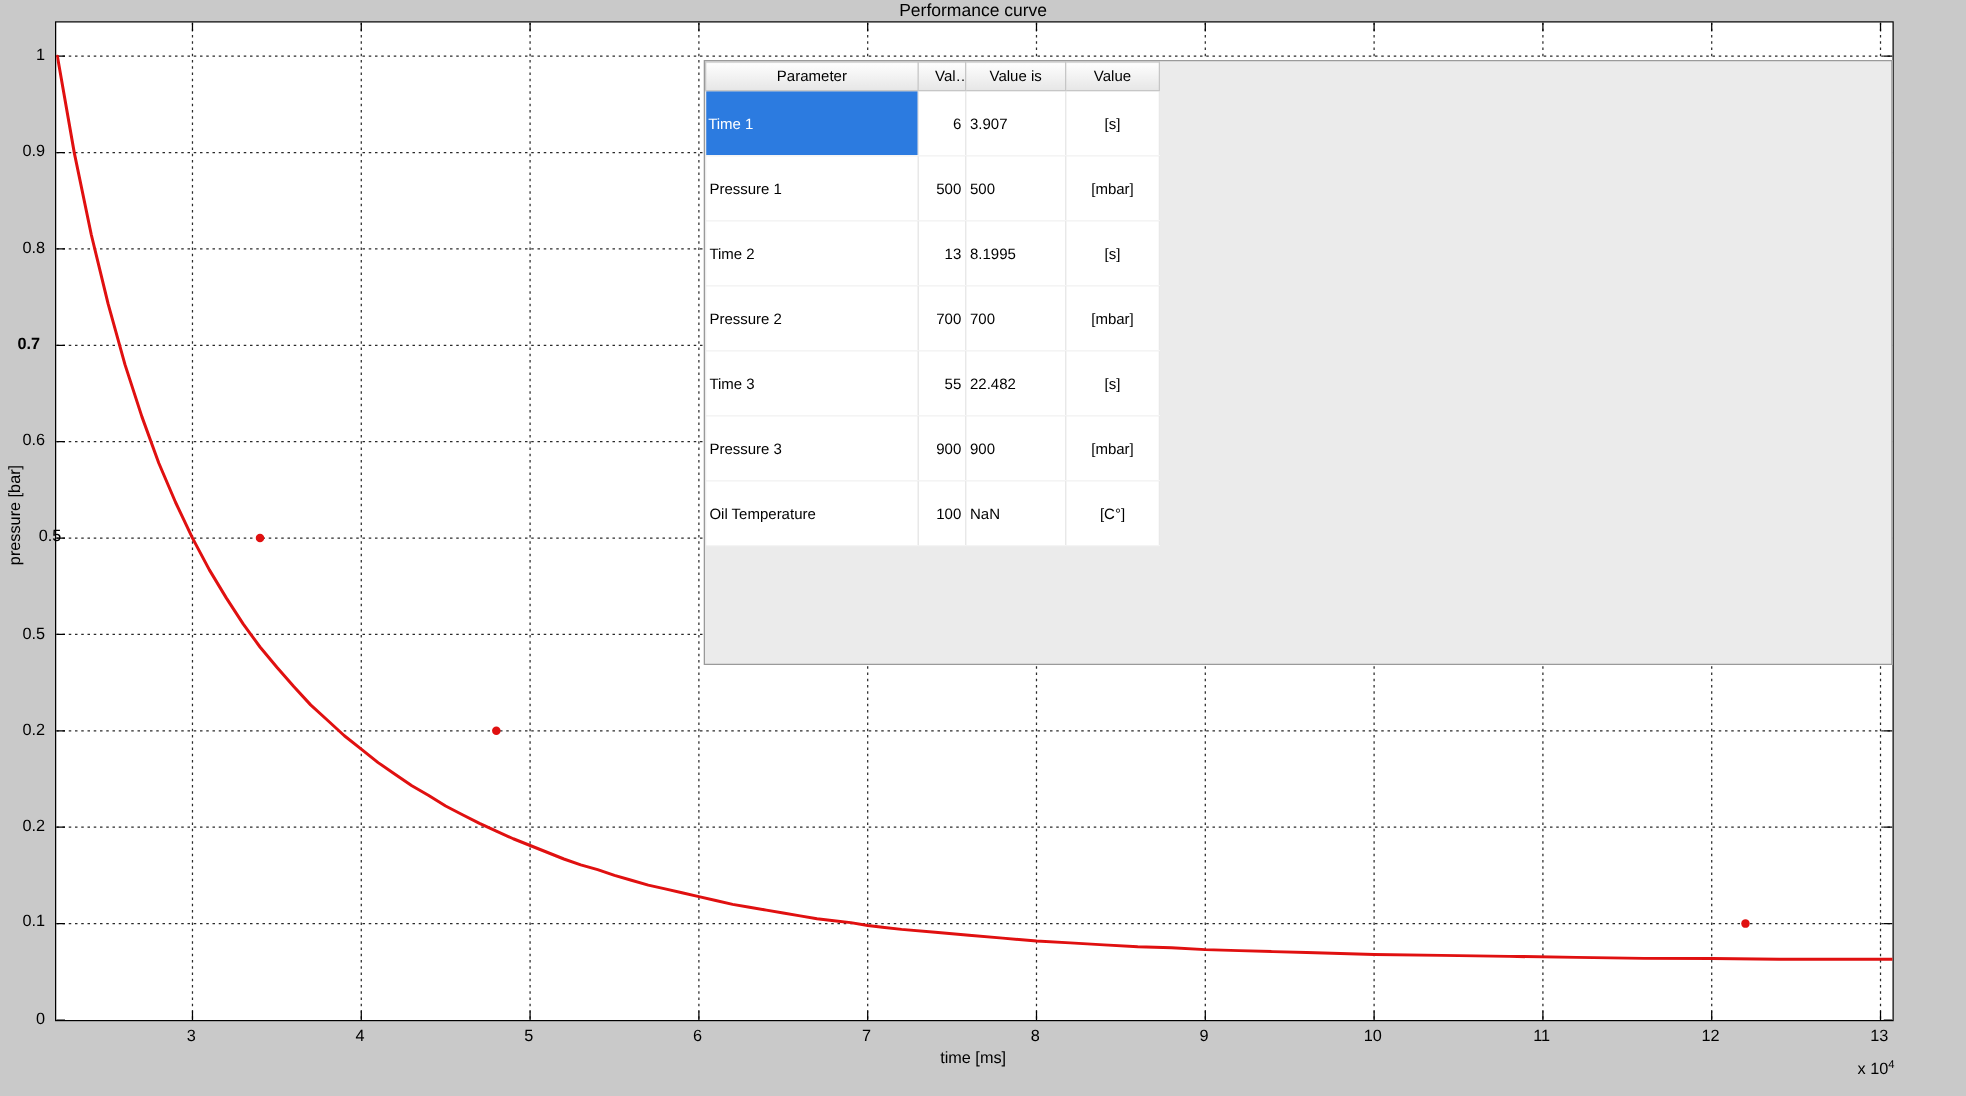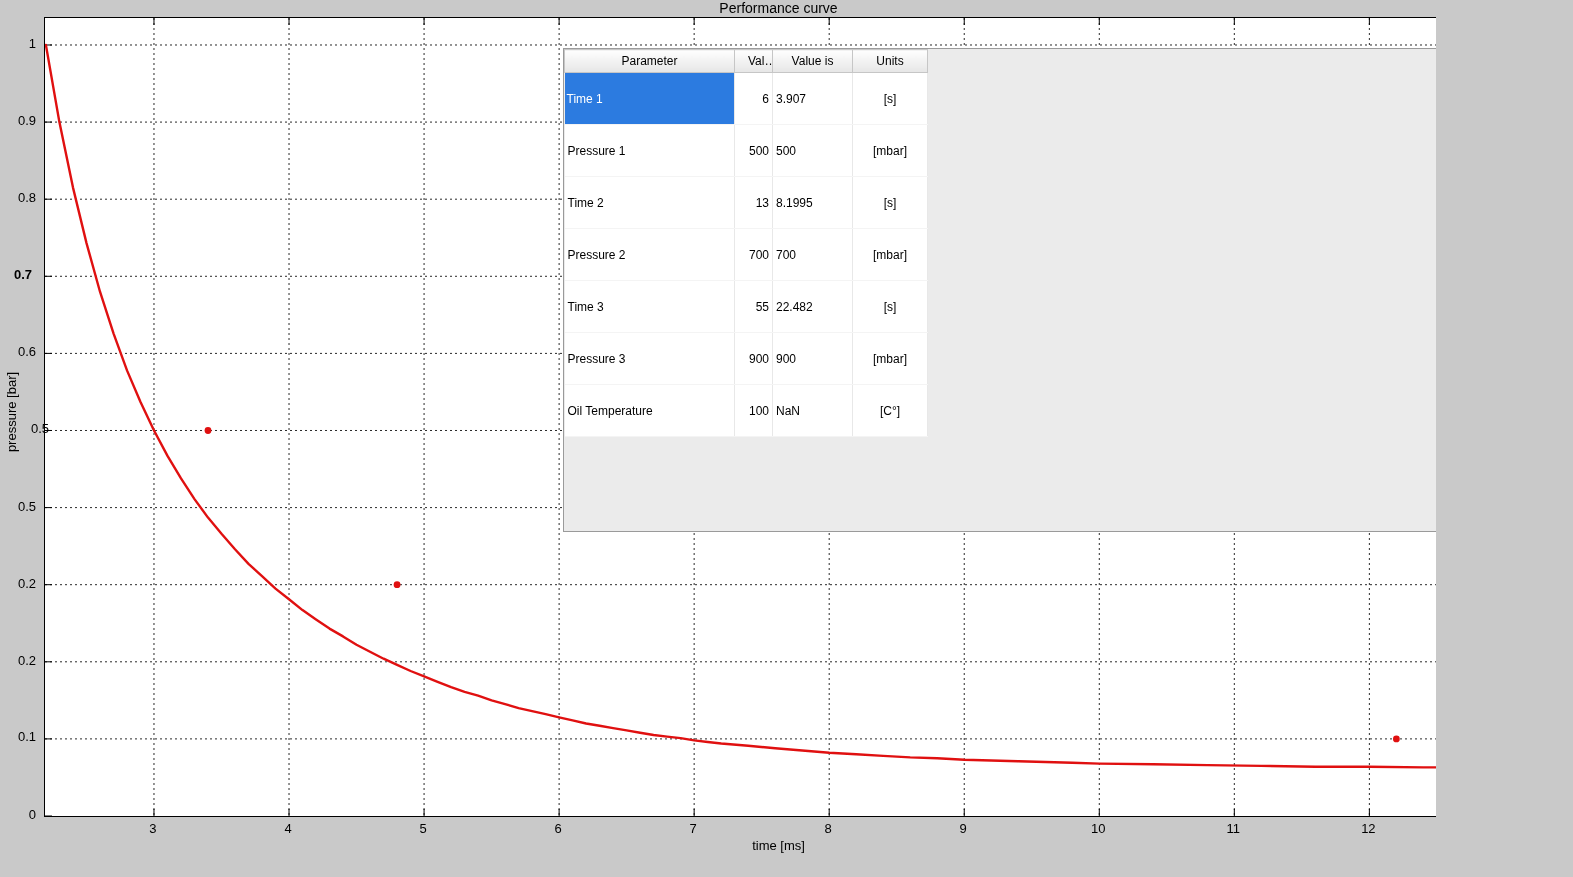--- a/index.html
+++ b/index.html
@@ -1,16 +1,16 @@
 <!DOCTYPE html>
 <html><head>
 <meta charset="utf-8">
 <style>
   html,body{margin:0;padding:0;background:#c9c9c9;}
-  .figure{position:relative;width:1436px;height:877px;background:#c9c9c9;
+  .figure{position:relative;width:1573px;height:877px;background:#c9c9c9;
           font-family:"Liberation Sans",sans-serif;color:#000;overflow:hidden;}
   .chart-title{position:absolute;left:44px;top:0px;width:1469px;text-align:center;
                font-size:14px;}
   .plot{position:absolute;left:44px;top:17px;width:1469px;height:798px;background:#fff;
         border:1px solid #000;box-sizing:content-box;}
   .plot svg{position:absolute;left:0;top:0;width:100%;height:100%;display:block;}
   .tick{position:absolute;font-size:13px;white-space:nowrap;}
   .xtick{transform:translateX(-50%);}
   .ytick{transform:translateX(-100%);}
   .xlabel{position:absolute;left:44px;top:838px;width:1469px;text-align:center;font-size:13px;}
@@ -125,21 +125,21 @@
         <col style="width:170px">
           <col style="width:38px">
           <col style="width:80px">
           <col style="width:75px">
       </colgroup>
       <thead>
           <tr id="param-thead-row">
             <th>Parameter</th>
             <th>Val…</th>
             <th>Value is</th>
-            <th>Units</th>
+            <th>Value</th>
           </tr>
         </thead>
       <tbody id="param-tbody">
           <tr>
             <td class="c-param sel">Time 1</td>
             <td class="c-val">6</td>
             <td class="c-vis">3.907</td>
             <td class="c-units">[s]</td>
           </tr>
           <tr>

